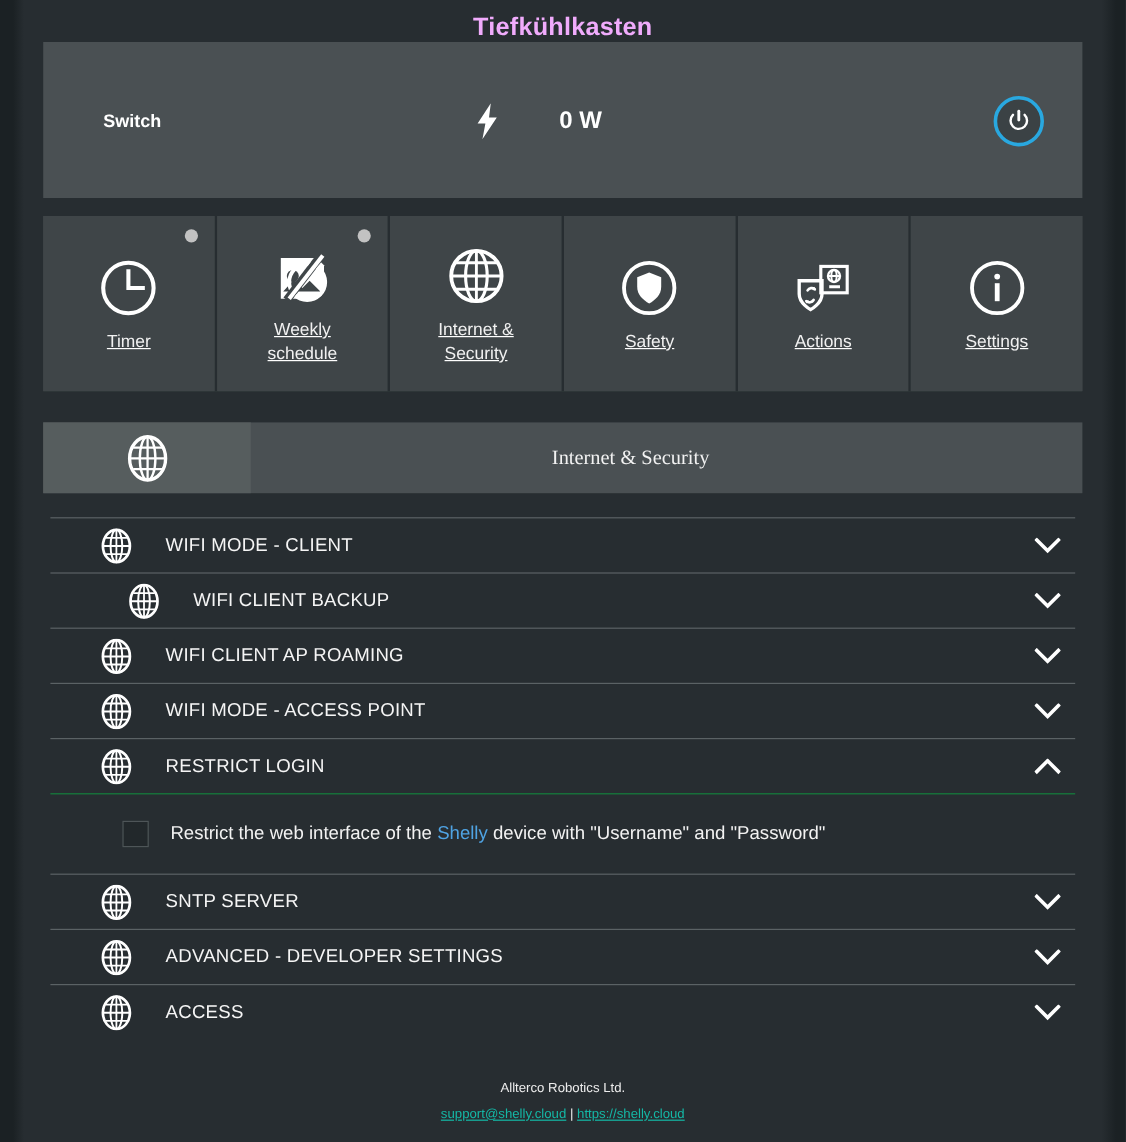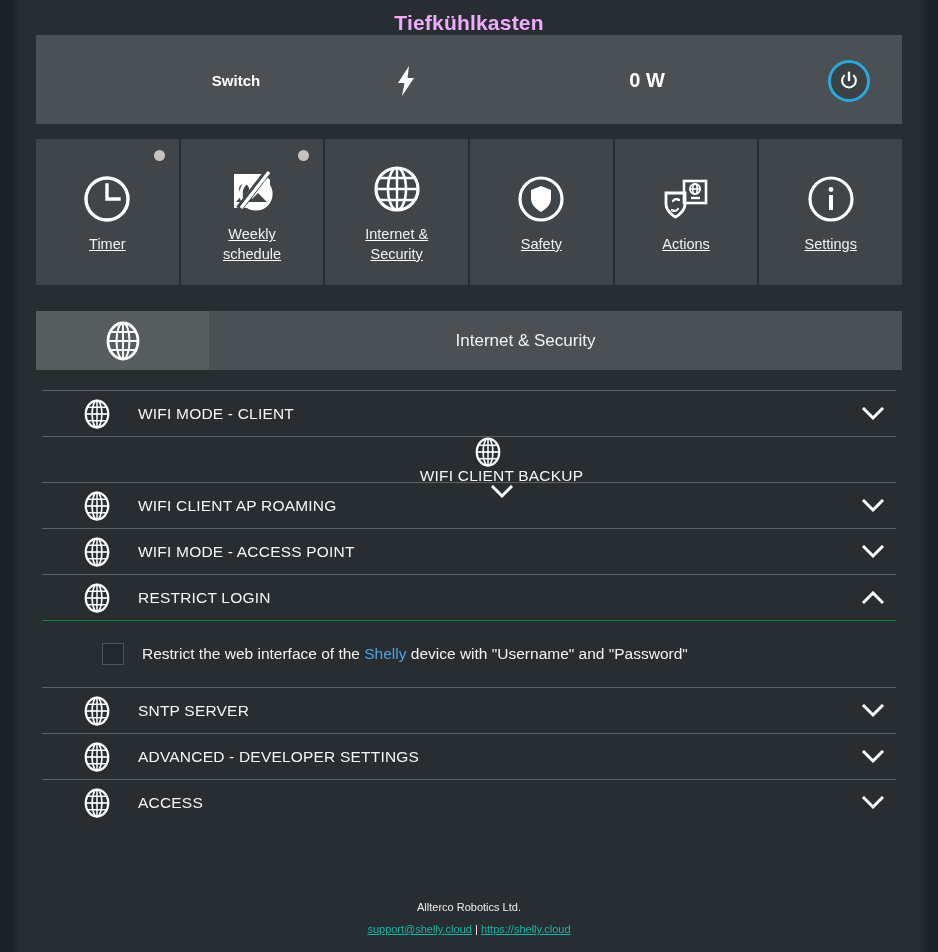--- a/index.html
+++ b/index.html
@@ -34,26 +34,25 @@
     font-size: 21px;
     font-weight: bold;
     letter-spacing: .2px;
     padding-top: 11px;
     color: #f0abfc;
   }
 
   
   .switch-bar {
     background: #4a5053;
-    height: 89px;
+    height: 130px;
     display: flex;
     align-items: center;
     padding: 2px 22px 0 50px;
     margin-bottom: 15px;
-    text-align: center;
   }
   .switch-name {
     font-size: 15px;
     font-weight: bold;
     width: 300px;
   }
   .bolt {
     width: 40px;
     display: flex;
     justify-content: center;
@@ -110,20 +109,21 @@
     border-radius: 50%;
     background: #c2c2c2;
   }
 
   
   .section-head {
     display: flex;
     height: 59px;
     background: #4a5053;
     margin-bottom: 20px;
+    font-family: Liberation Serif, serif;
   }
   .section-head-icon {
     width: 173px;
     background: #565d5e;
     display: flex; align-items: center; justify-content: center;
     cursor: pointer;
   }
   .section-head-title {
     flex: 1;
     display: flex; align-items: center; justify-content: center;
@@ -135,21 +135,21 @@
   
   .acc { padding: 0 6px; }
   .acc-row {
     display: flex;
     align-items: center;
     height: 46px;
     border-top: 1px solid #5b6265;
     padding-left: 42px;
     cursor: pointer;
   }
-  .acc-row.indent { padding-left: 65px; flex-direction: column; }
+  .acc-row.indent { padding-left: 65px; }
   .acc-row .acc-ico { width: 54px; display: flex; align-items: center; }
   .acc-row .acc-label {
     flex: 1;
     font-size: 15.5px;
     letter-spacing: .2px;
     color: #f5f5f5;
   }
   .acc-row .acc-chev { width: 46px; display: flex; justify-content: center; }
   .acc-body {
     border-top: 1px solid #15803d;

